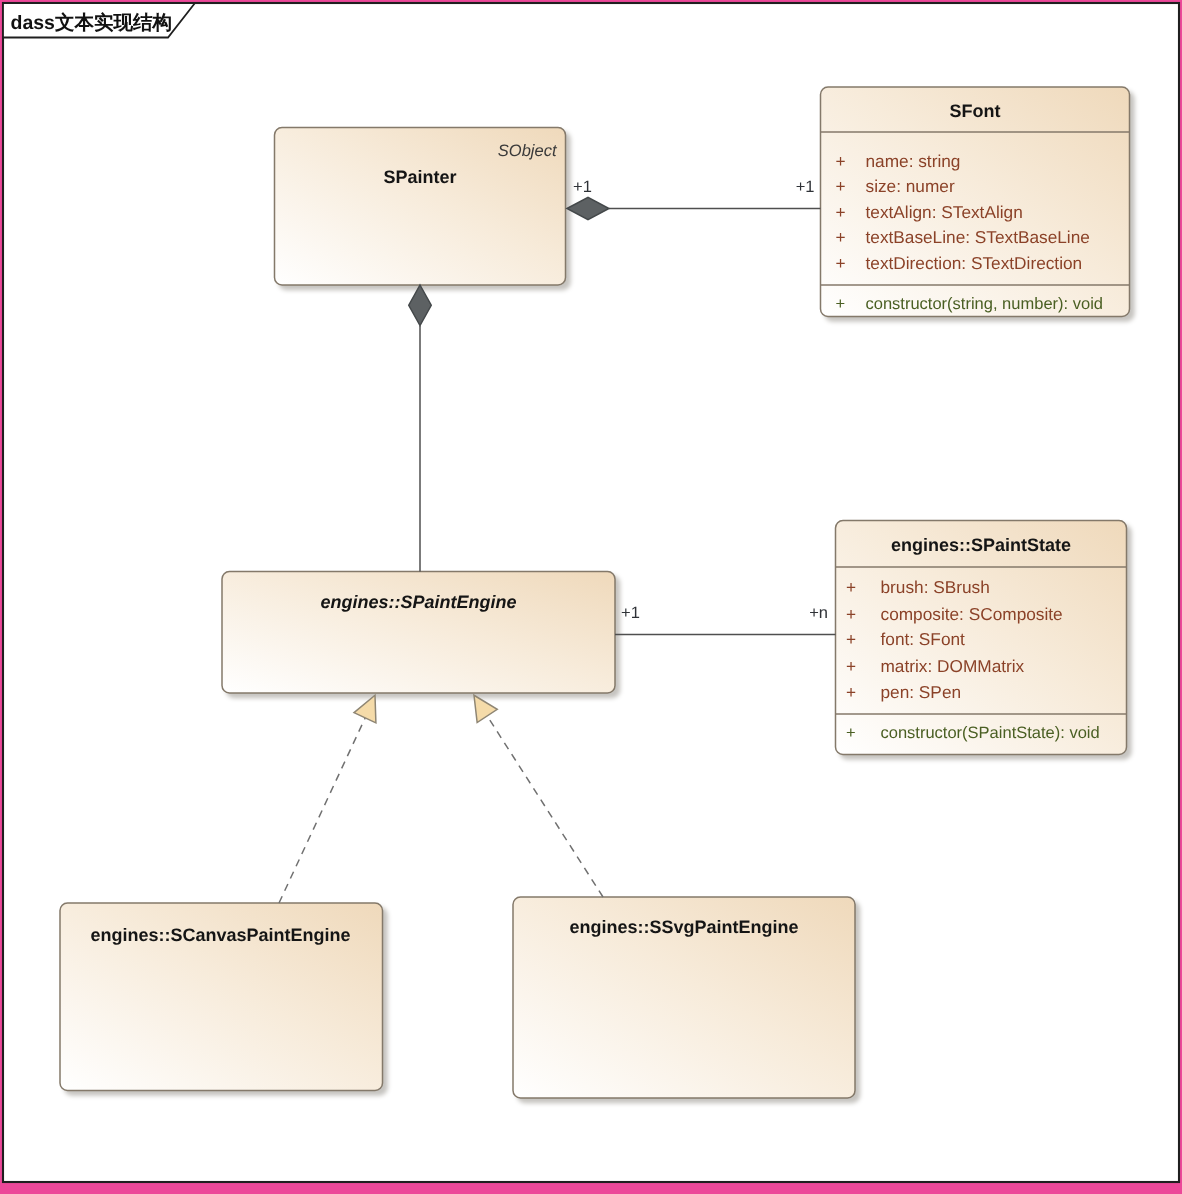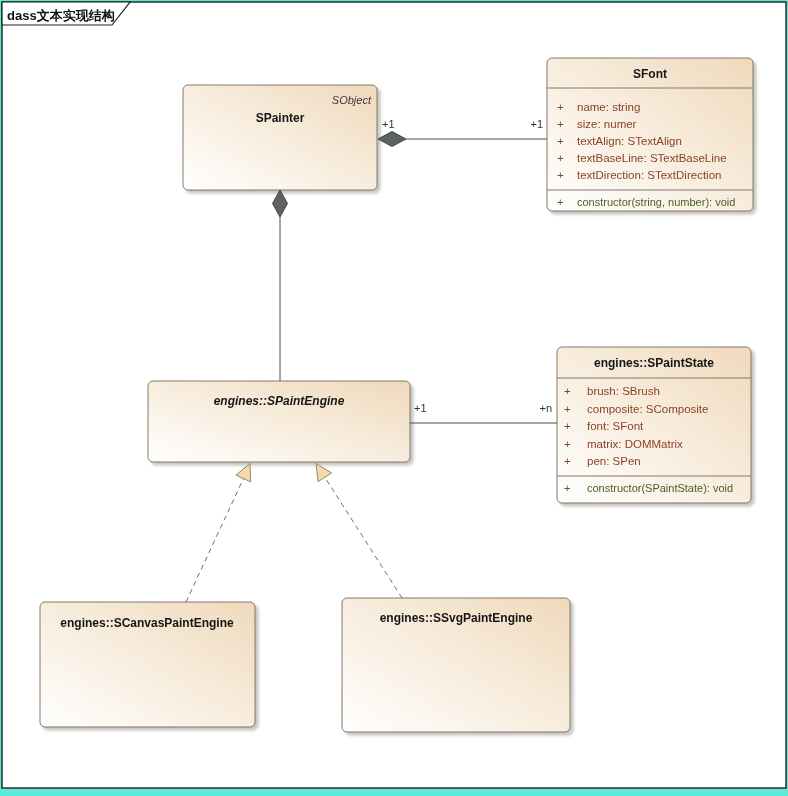--- a/index.html
+++ b/index.html
@@ -1,16 +1,16 @@
 <!DOCTYPE html>
 <html><head>
 <meta charset="utf-8">
 <style>
   html,body{margin:0;padding:0;background:#ffffff;}
-  .stage{width:788px;height:796px;position:relative;background:#5eead4;}
+  .stage{width:788px;height:796px;position:relative;background:#ec4899;}
   svg text{font-family:"Liberation Sans",sans-serif;}
   .t-tab{font:bold 13px "Liberation Sans",sans-serif;fill:#111111;}
   .t-title{font:bold 12px "Liberation Sans",sans-serif;fill:#151515;}
   .t-abstract{font-style:italic;}
   .t-annot{font:italic 11px "Liberation Sans",sans-serif;fill:#3a3a3a;}
   .t-attr{font:11.5px "Liberation Sans",sans-serif;fill:#8B4228;}
   .t-op{font:11px "Liberation Sans",sans-serif;fill:#4A5F23;}
   .t-mult{font:11px "Liberation Sans",sans-serif;fill:#2f3237;}
   .box{fill:url(#boxGrad);stroke:#84796a;stroke-width:1;}
   .shadow{filter:drop-shadow(3px 3px 1.5px #c6c4c0);}

